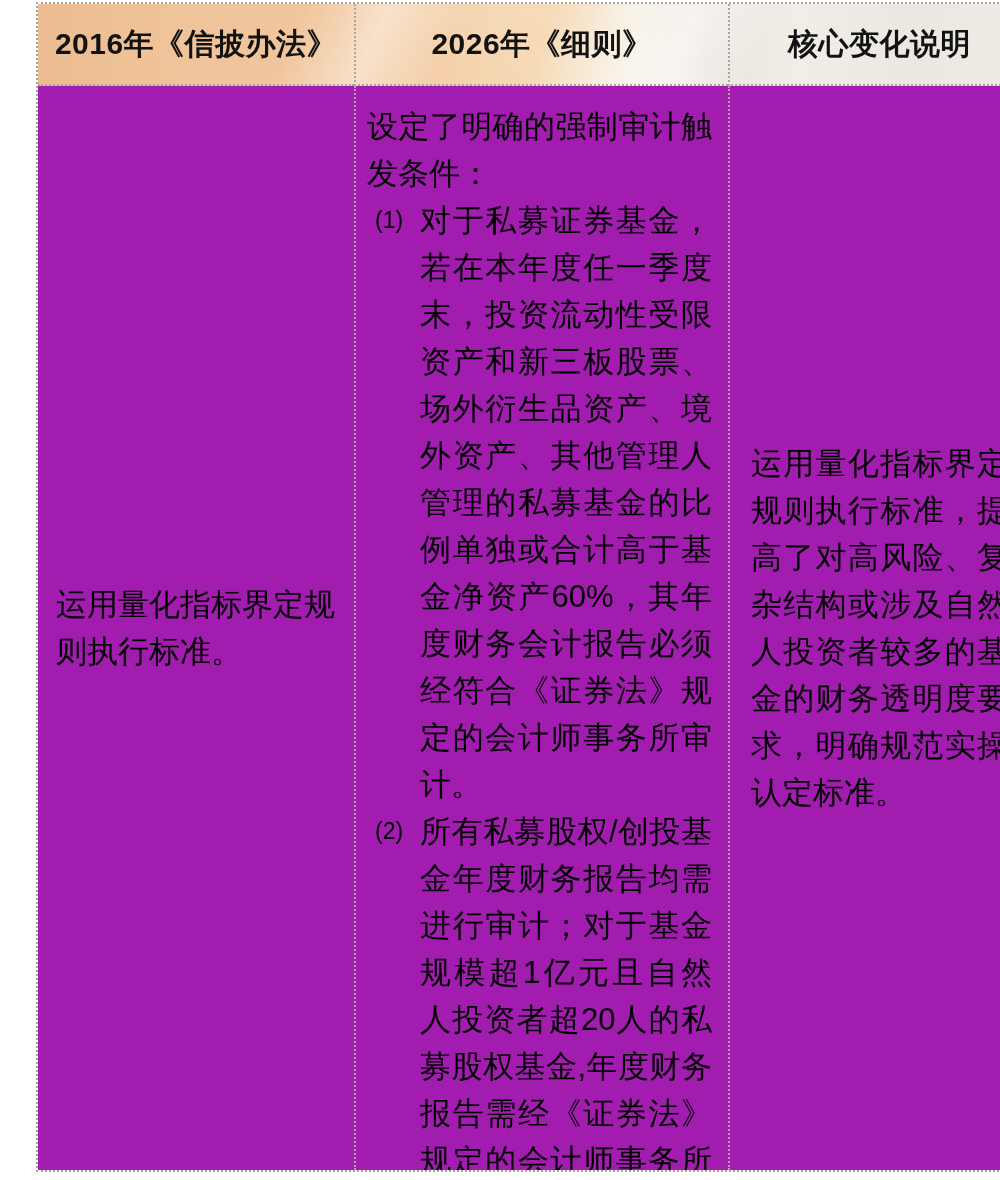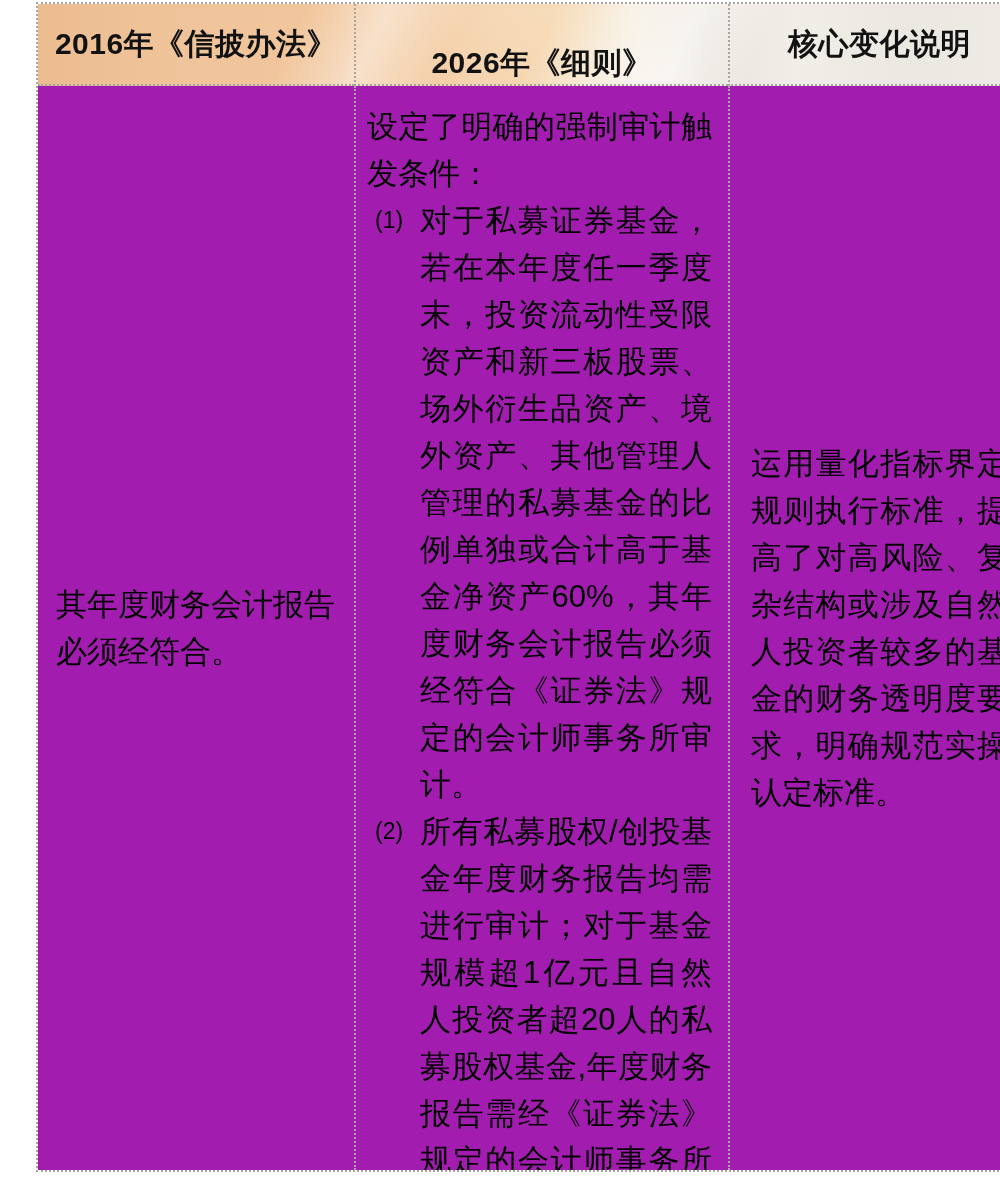--- a/index.html
+++ b/index.html
@@ -47,21 +47,21 @@
         rgba(255,255,255,0) 42%, rgba(244,199,146,0.35) 50%,
         rgba(255,255,255,0) 56%, rgba(255,255,255,0.55) 64%,
         rgba(255,255,255,0) 72%),
       linear-gradient(90deg,
         #ecbc90 0%, #f0c49a 14%, #f1c69c 30%, #f4cfa8 40%,
         #f8e7cf 52%, #f7f1e6 60%, #e9e4dd 67%, #f1ede7 76%,
         #ebe7e1 88%, #efebe5 100%);
     background-size: 995px 82px;
   }
   .hcell.h1 { background-position: 0 0; }
-  .hcell.h2 { background-position: -316px 0; border-left: 2px dotted #a9a6a2; align-items: flex-end; }
+  .hcell.h2 { background-position: -316px 0; border-left: 2px dotted #a9a6a2; }
   .hcell.h3 { background-position: -692px 0; border-left: 2px dotted #a9a6a2; }
   
   .cell { background: #a21caf; overflow: hidden; }
   .cell.c2, .cell.c3 { border-left: 2px dotted #a9a6a2; }
   .body-text {
     font-size: 31px;
     line-height: 47px;
     color: #000000;
   }
   .cell.c1 {
@@ -107,21 +107,21 @@
       <span>2016年《信披办法》</span>
     </div>
     <div class="hcell h2">
       <span>2026年《细则》</span>
     </div>
     <div class="hcell h3">
       <span>核心变化说明</span>
     </div>
 
     <div class="cell c1">
-      <p class="body-text">其年度财务会计报告必须经符合。</p>
+      <p class="body-text">运用量化指标界定规则执行标准。</p>
     </div>
 
     <div class="cell c2">
       <p class="body-text intro">设定了明确的强制审计触发条件：</p>
       <div class="list-item">
         <span class="marker">(1)</span>
         <span class="body-text item-text">对于私募证券基金，若在本年度任一季度末，投资流动性受限资产和新三板股票、场外衍生品资产、境外资产、其他管理人管理的私募基金的比例单独或合计高于基金净资产60%，其年度财务会计报告必须经符合《证券法》规定的会计师事务所审计。</span>
       </div>
       <div class="list-item">
         <span class="marker">(2)</span>

